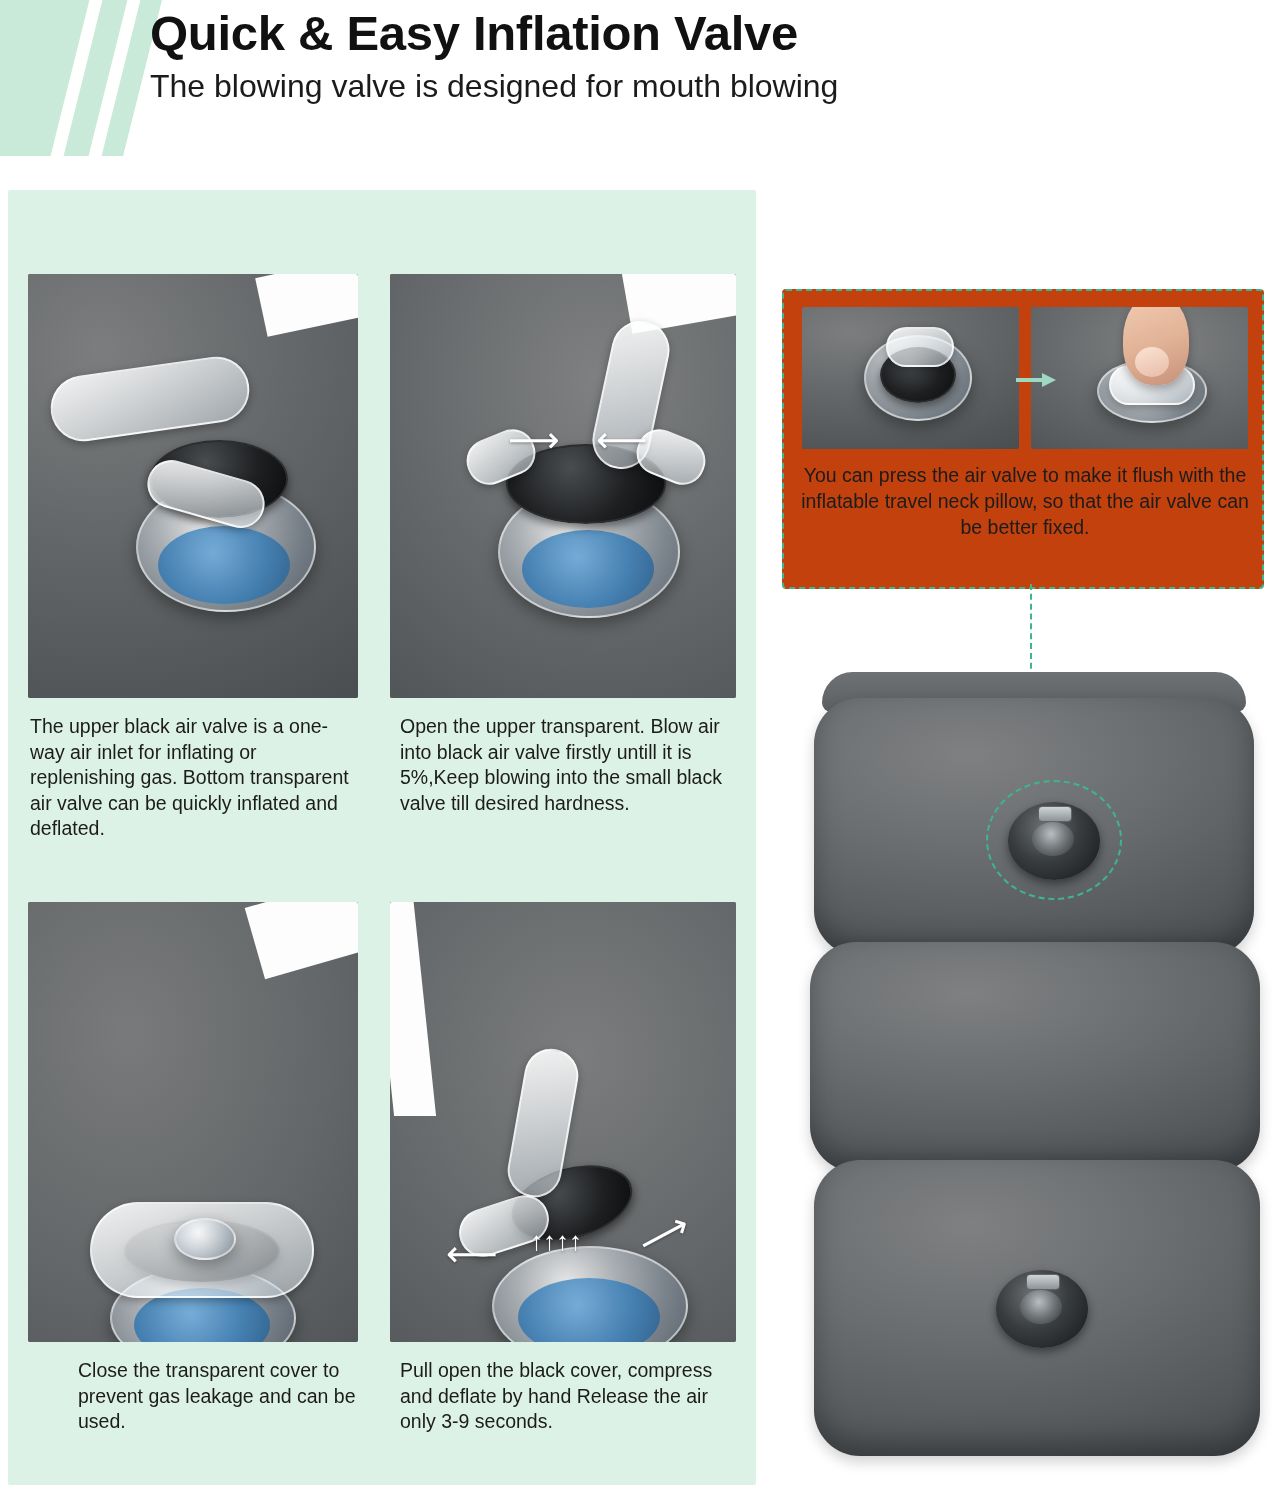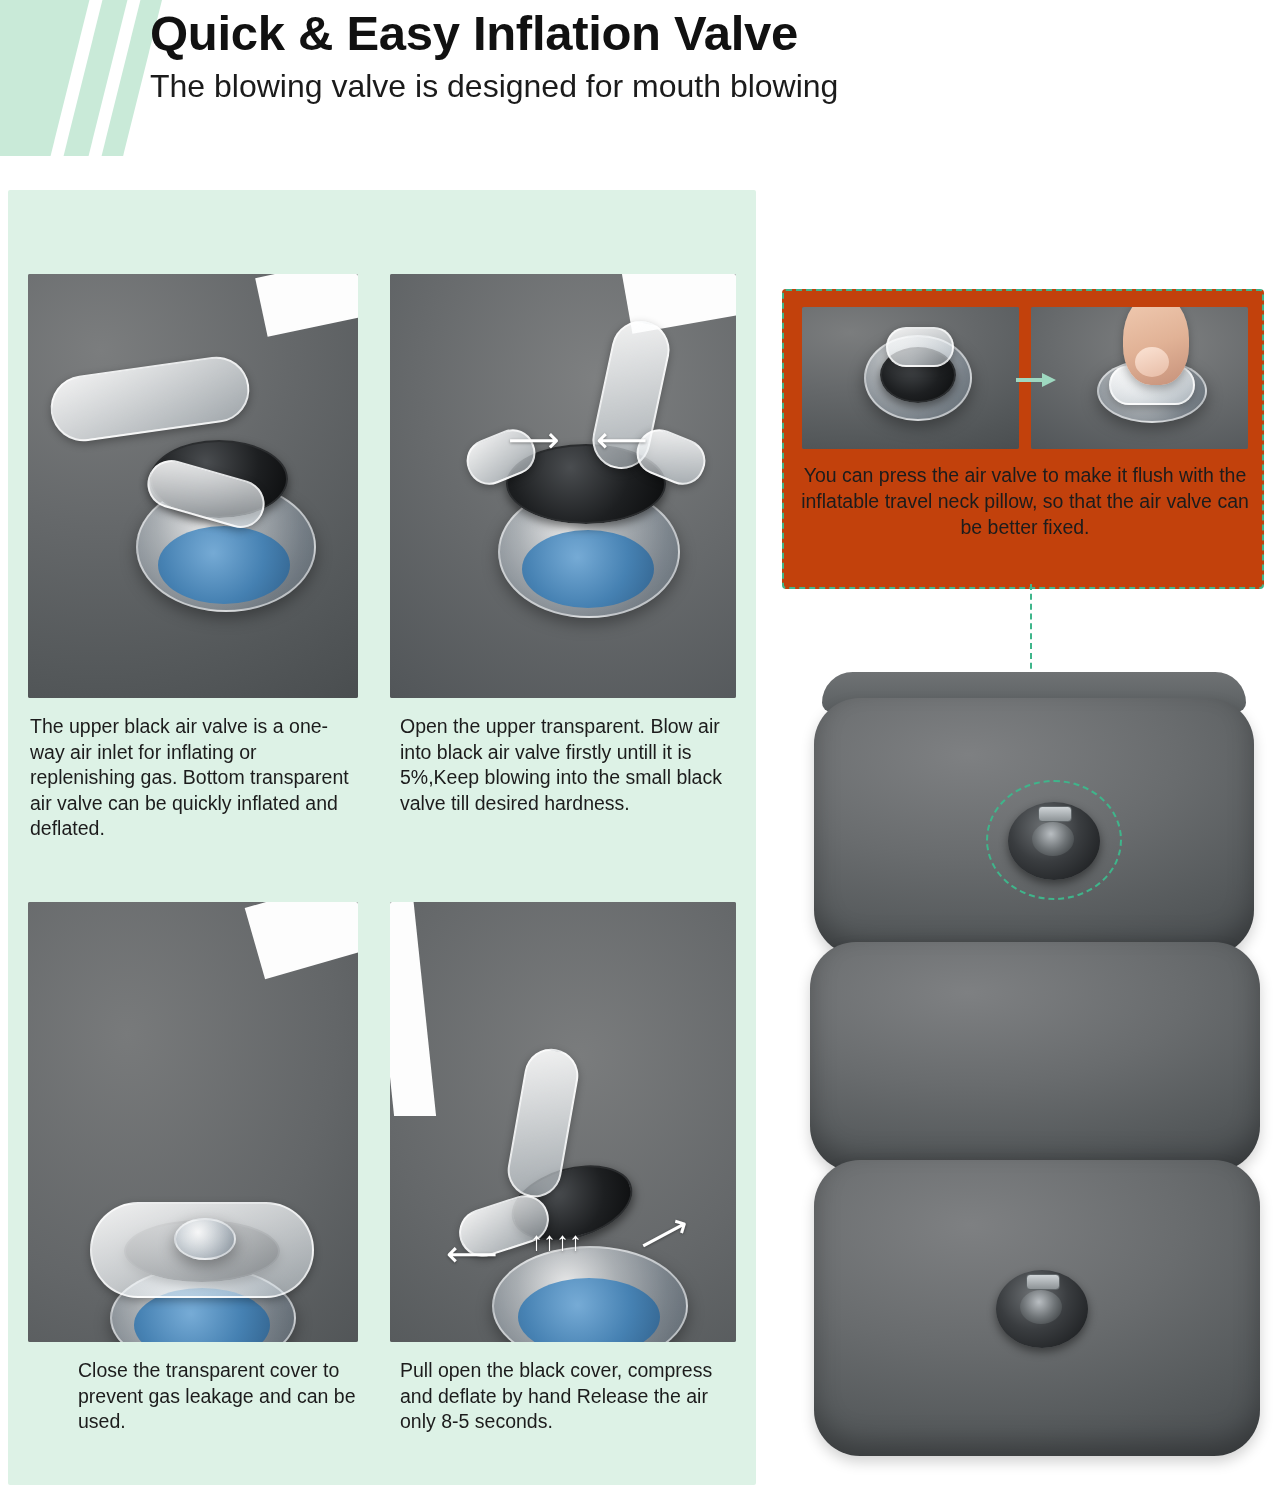--- a/index.html
+++ b/index.html
@@ -307,21 +307,21 @@
       <div class="corner-white" style="left:-8px; top:-16px; width:42px; height:230px; transform:skewX(6deg);"></div>
       <div class="valve-base" style="left:102px; top:344px; width:196px; height:120px;"></div>
       <div class="valve-blue" style="left:128px; top:376px; width:142px; height:78px;"></div>
       <div class="valve-black" style="left:120px; top:266px; width:124px; height:70px; transform:rotate(-16deg);"></div>
       <div class="valve-clear-flap" style="left:126px; top:146px; width:54px; height:150px; border-radius:28px; transform:rotate(10deg);"></div>
       <div class="valve-clear-flap" style="left:68px; top:300px; width:92px; height:48px; border-radius:24px; transform:rotate(-18deg);"></div>
       <div class="arrow-w" style="left:56px; top:334px;">⟵</div>
       <div class="arrow-w" style="left:248px; top:314px; transform:rotate(-28deg);">⟶</div>
       <div class="arrow-w" style="left:140px; top:326px; font-size:26px;">↑↑↑↑</div>
     </div>
-    <div class="cap" style="left:392px; top:1168px; width:346px;">Pull open the black cover, compress and deflate by hand Release the air only 8-5 seconds.</div>
+    <div class="cap" style="left:392px; top:1168px; width:346px;">Pull open the black cover, compress and deflate by hand Release the air only 3-9 seconds.</div>
   </div>
 
   <div class="callout">
     <div class="callout-photos">
 
       <div class="callout-photo">
         <div class="fabric"></div>
         <div class="valve-base" style="left:62px; top:28px; width:108px; height:86px;"></div>
         <div class="valve-black" style="left:78px; top:40px; width:76px; height:56px;"></div>
         <div class="valve-clear-flap" style="left:84px; top:20px; width:68px; height:40px; border-radius:20px;"></div>

